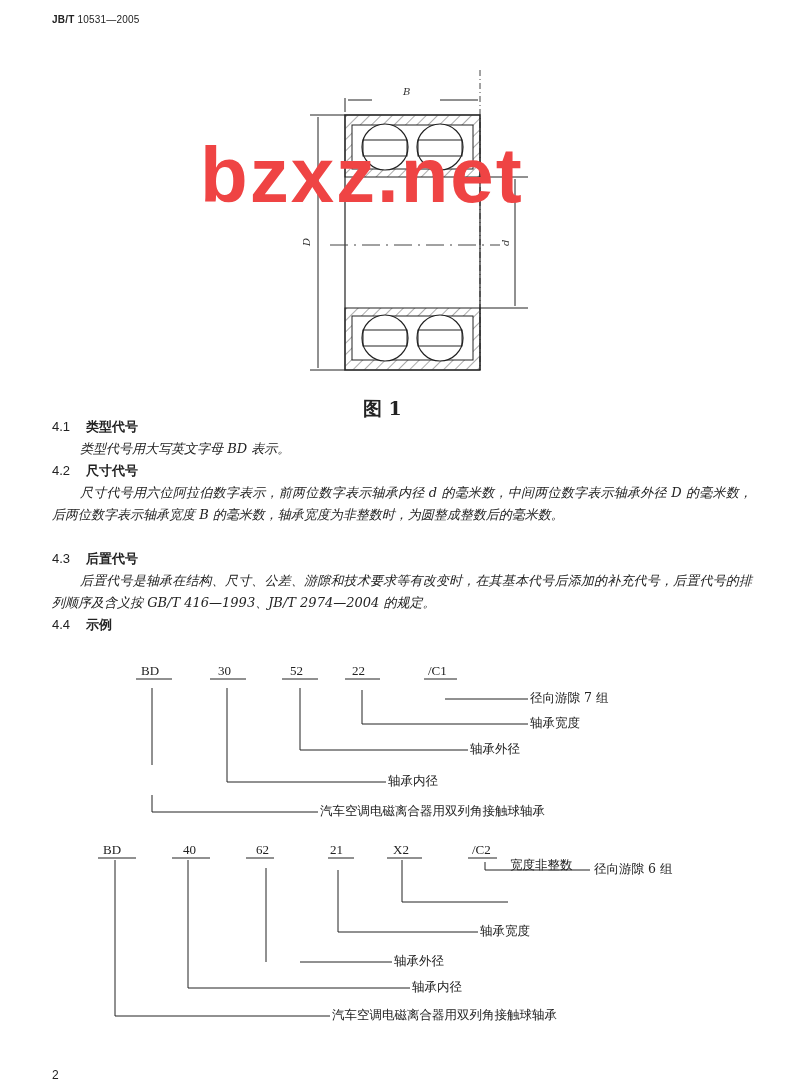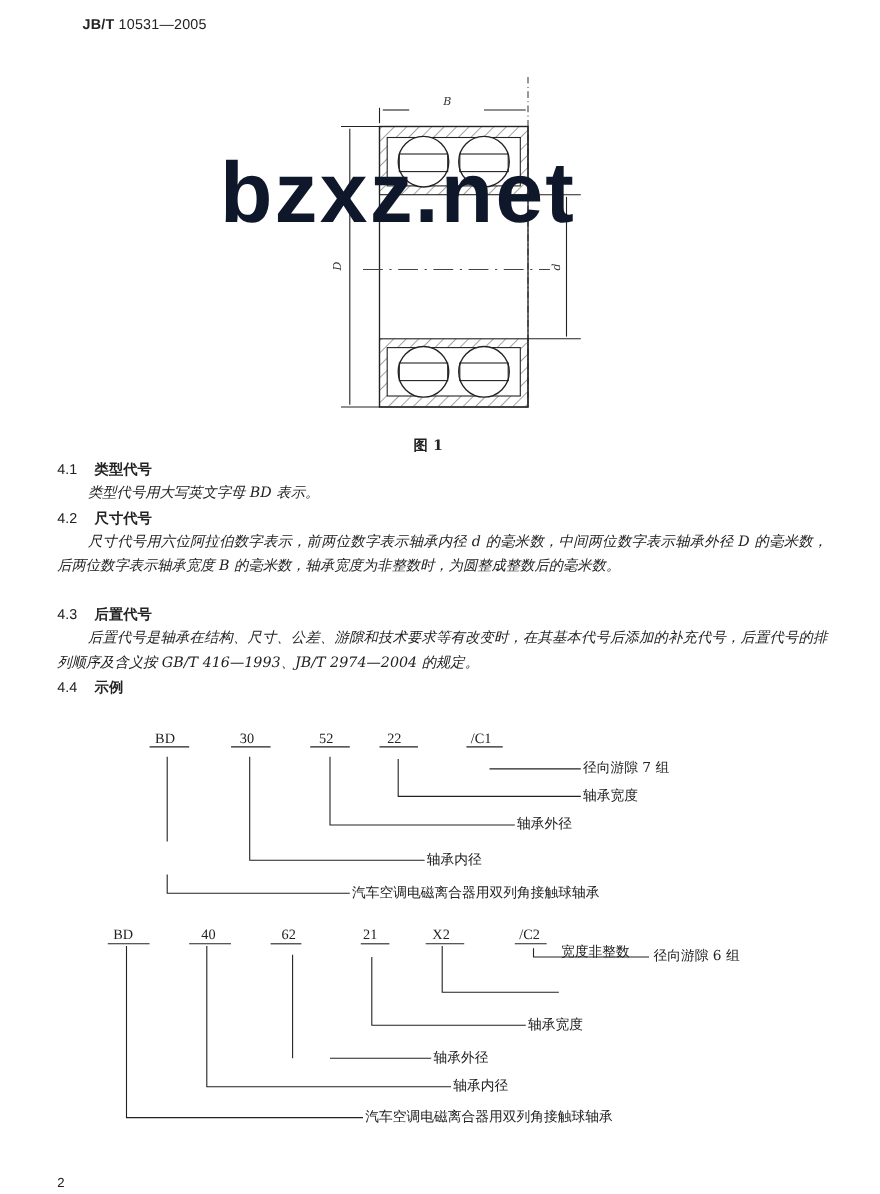--- a/index.html
+++ b/index.html
@@ -1,22 +1,22 @@
 <!DOCTYPE html>
 <html><head>
 <meta charset="utf-8">
 <style>
   html, body { margin:0; padding:0; background:#fff; }
   body { width:800px; height:1085px; position:relative; overflow:hidden;
          font-family:"DejaVu Serif","Liberation Serif",serif; color:#222; }
   .abs { position:absolute; }
-  .hdr { left:52px; top:14px; font-family:"Liberation Sans","DejaVu Sans",sans-serif; font-size:13px; font-weight:bold; letter-spacing:0.2px;margin-left:23px; }
+  .hdr { left:52px; top:14px; font-family:"Liberation Sans","DejaVu Sans",sans-serif; font-size:10px; font-weight:bold; letter-spacing:0.2px; }
   .hdr .num { font-weight:normal; }
-  .watermark { left:200px; top:130px; font-family:"Liberation Sans","DejaVu Sans",sans-serif; font-size:78px; font-weight:bold; color:#0f172a; letter-spacing:2px; }
-  .figcap { left:376px; top:396px; font-size:13px; font-weight:bold; }
+  .watermark { left:200px; top:130px; font-family:"Liberation Sans","DejaVu Sans",sans-serif; font-size:78px; font-weight:bold; color:#ef4444; letter-spacing:2px; }
+  .figcap { left:363px; top:396px; font-size:19px; font-weight:bold; }
   .sec { font-size:13px; line-height:22px; }
   .sec-h { left:52px; font-weight:bold; }
   .sec-h .n { display:inline-block; width:34px; font-weight:normal; font-family:"Liberation Sans",sans-serif; }
   .para { left:52px; width:700px; text-indent:28px; text-align:justify;font-style:italic; }
   .ex { font-size:12.5px; }
   .code { font-family:"Liberation Serif",serif; font-size:13px; }
   .pageno { left:52px; top:1068px; font-size:12px; font-family:"Liberation Sans",sans-serif; }
 </style>
 </head>
 <body>

